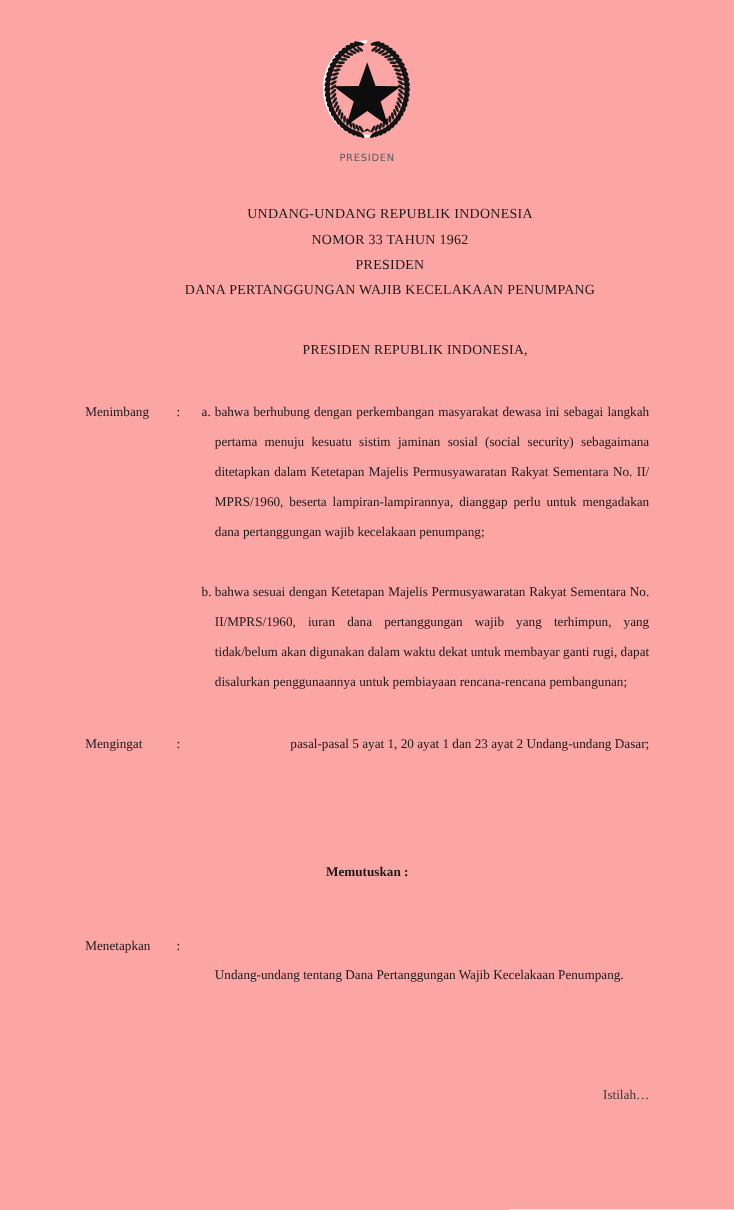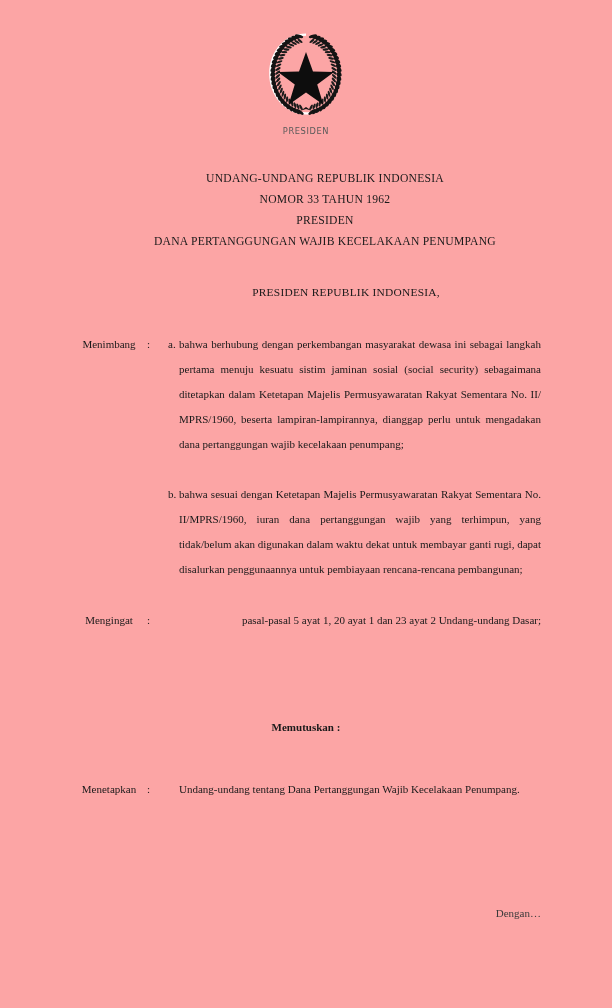--- a/index.html
+++ b/index.html
@@ -81,21 +81,20 @@
     left: 71px;
     width: 470px;
     display: flex;
     align-items: flex-start;
   }
   .row-label {
     width: 76px;
     flex: 0 0 76px;
     font-size: 11px;
     line-height: 25px;
-    text-align: center;
   }
   .row-colon {
     width: 21px;
     flex: 0 0 21px;
     font-size: 11px;
     line-height: 25px;
   }
   .row-body {
     flex: 1 1 auto;
   }
@@ -314,19 +313,19 @@
     </div>
   </div>
 
 
   <div class="centered-line" style="top:715px;font-weight:bold;">Memutuskan :</div>
 
   <div class="row" style="top:777px;">
     <div class="row-label">Menetapkan</div>
     <div class="row-colon">:</div>
     <div class="row-body">
-      <div class="plain-text" style="padding-left:11px;">Undang-undang tentang Dana Pertanggungan Wajib Kecelakaan Penumpang.</div>
+      <div class="plain-text" style="padding-left:11px;margin-top:24px;">Undang-undang tentang Dana Pertanggungan Wajib Kecelakaan Penumpang.</div>
     </div>
   </div>
 
-  <div class="footer-note">Dengan…</div>
+  <div class="footer-note">Istilah…</div>
 
 </div>
 
 </body></html>

